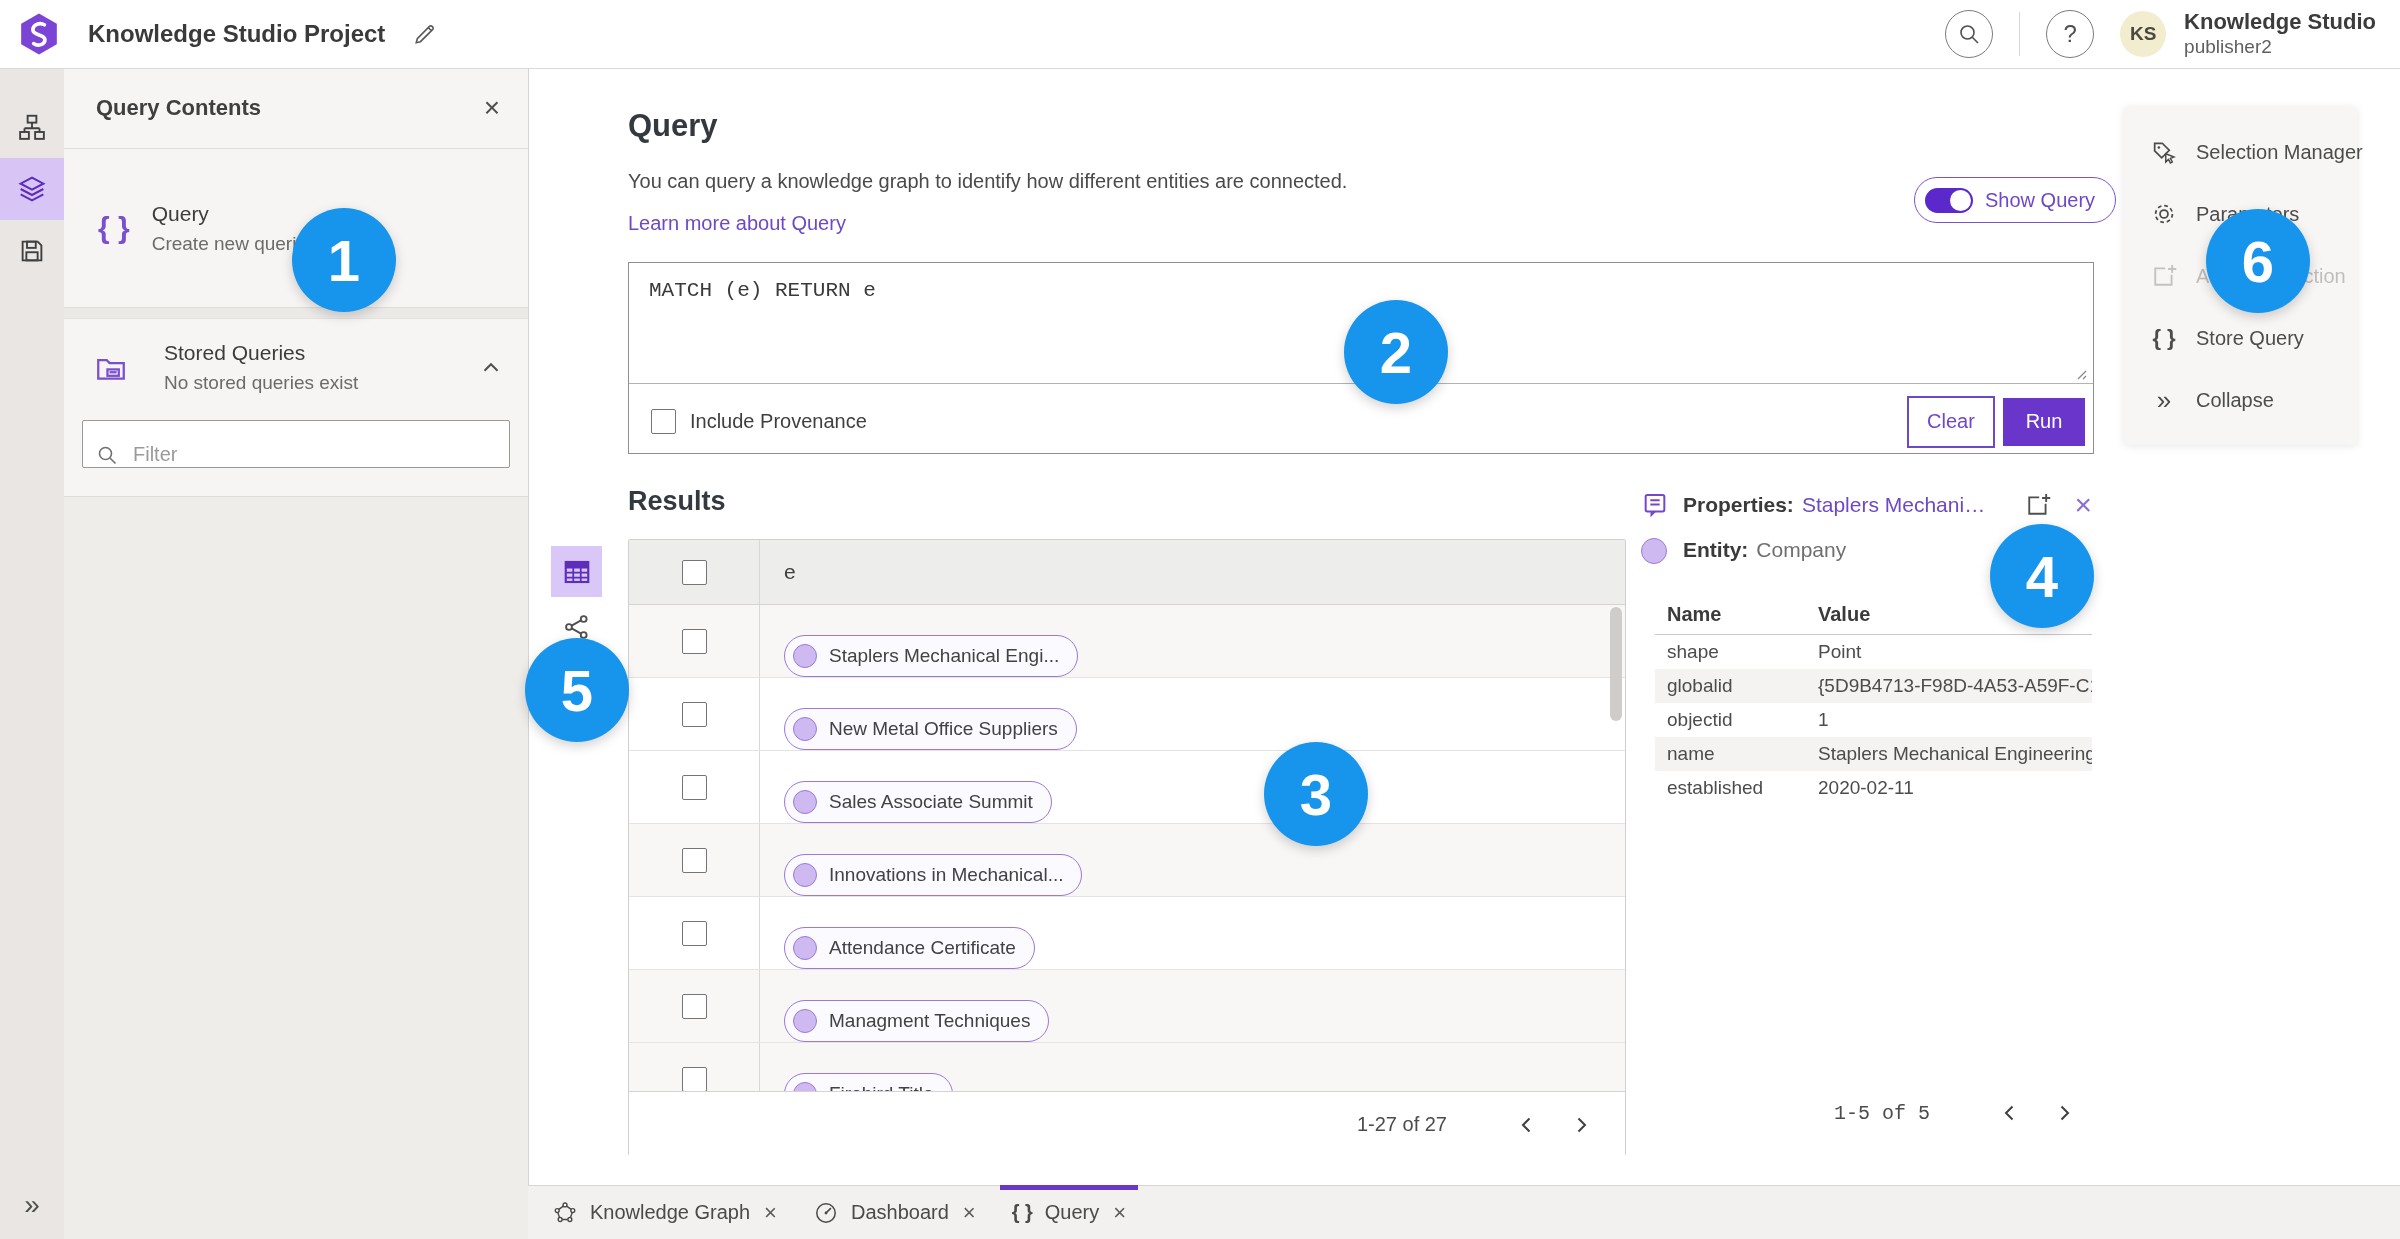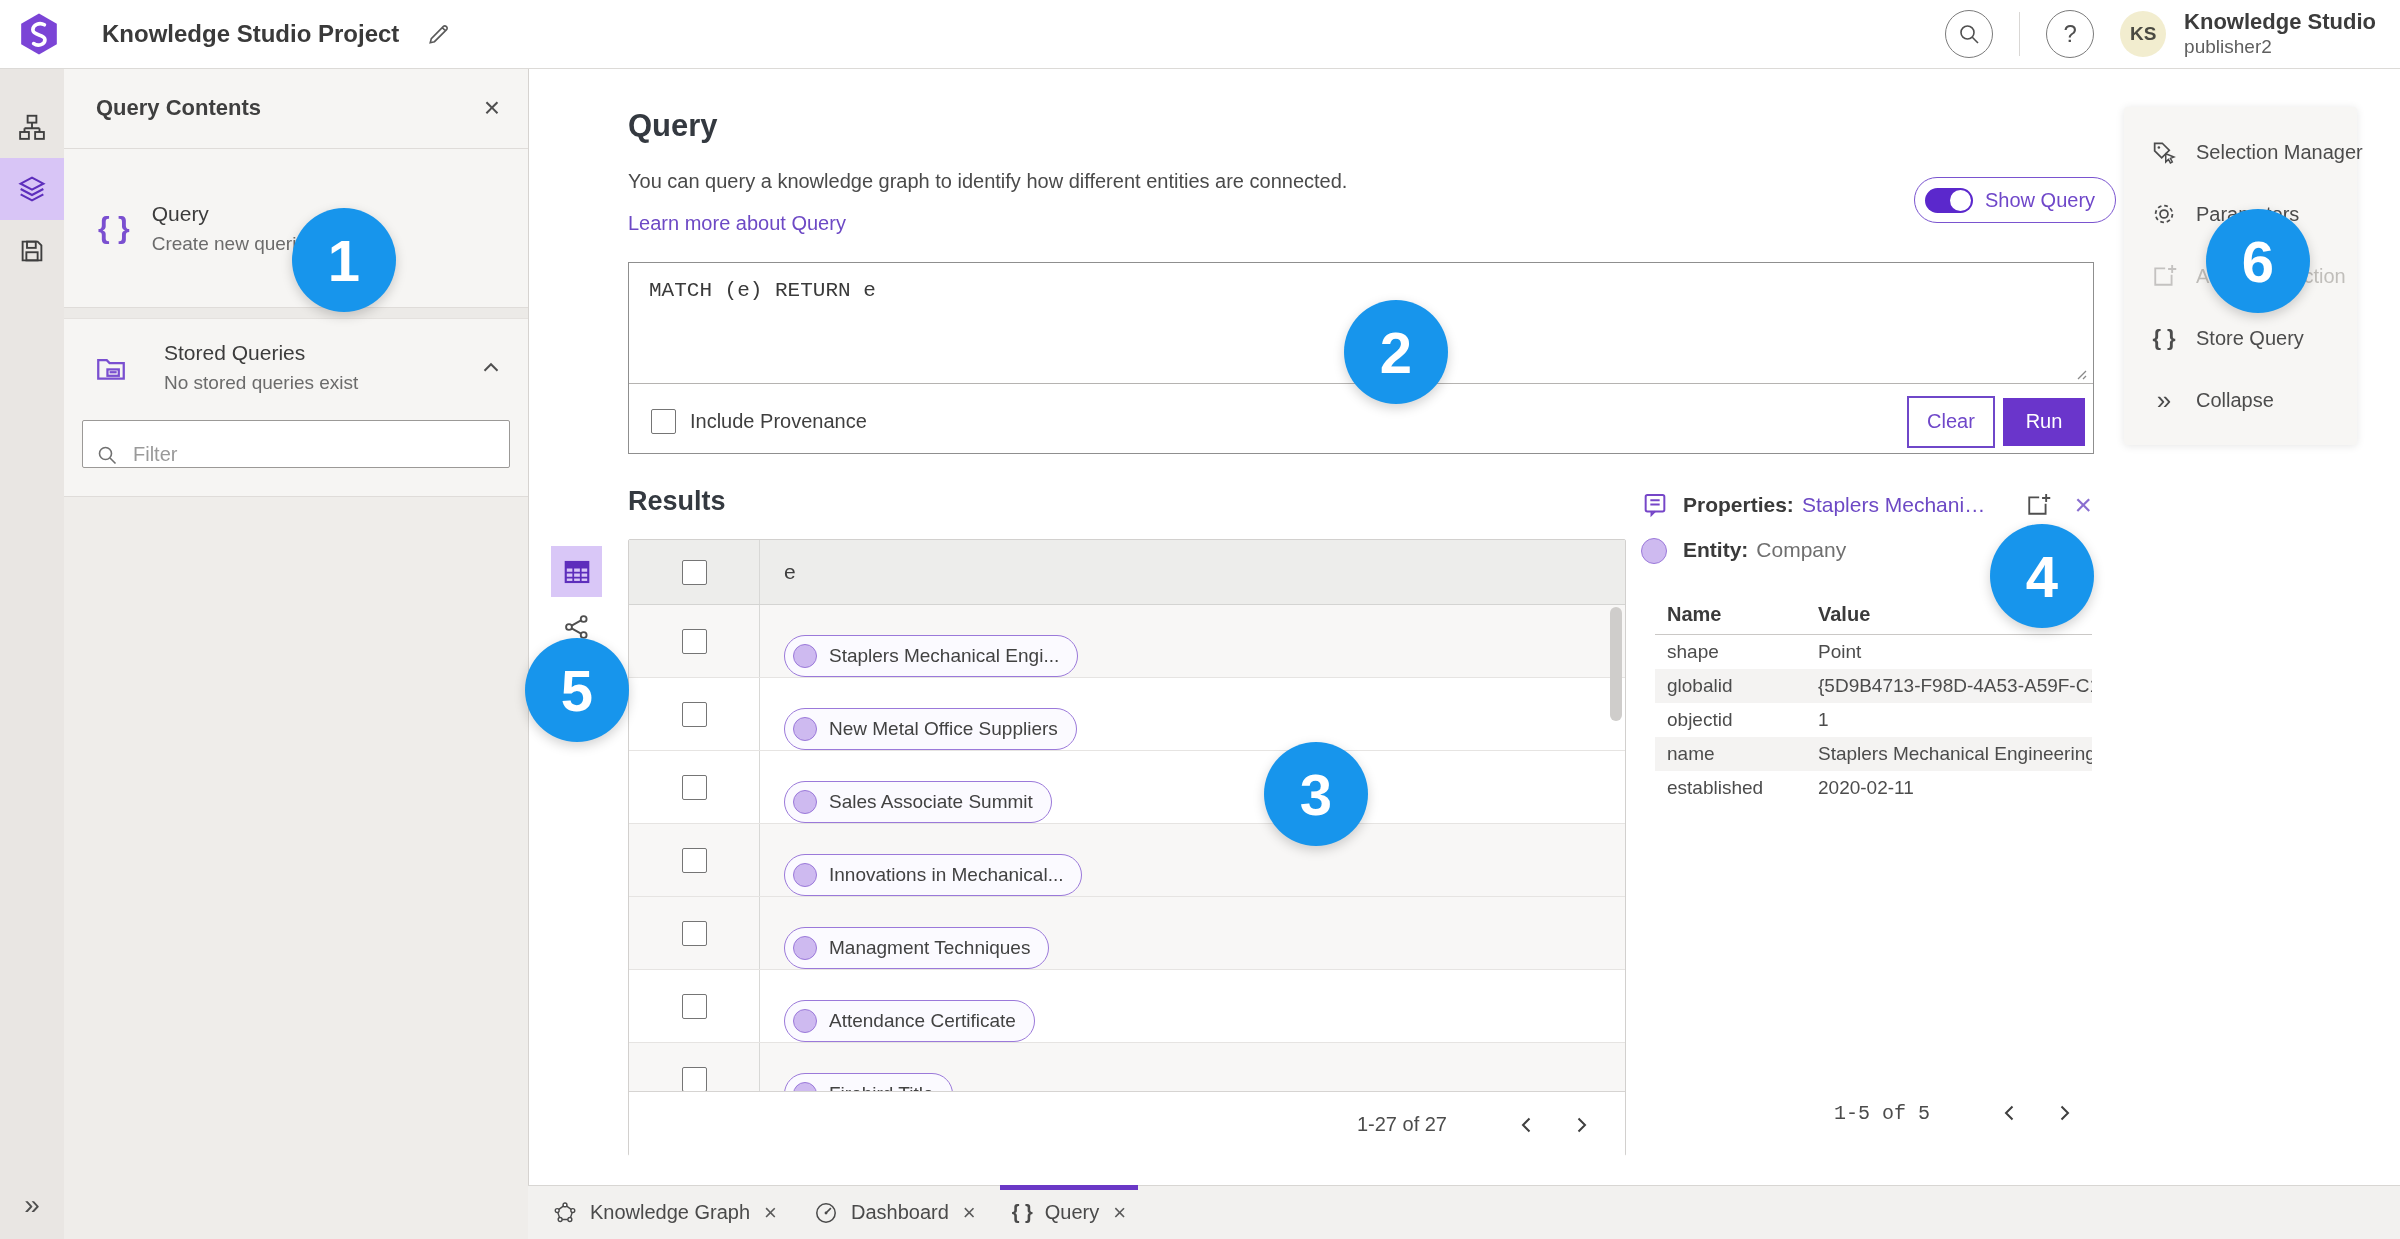--- a/index.html
+++ b/index.html
@@ -4,21 +4,21 @@
 <style>
   html,body{margin:0;padding:0;background:#fff;}
   .app{position:relative;width:2400px;height:1239px;overflow:hidden;
        font-family:"Liberation Sans",sans-serif;color:#3c3c3c;background:#fff;}
   svg{display:block;}
 
   
   .topbar{position:absolute;left:0;top:0;width:2400px;height:68px;background:#fff;
           border-bottom:1px solid #dcdad7;display:flex;align-items:center;z-index:6;}
   .logo{width:46px;height:46px;margin-left:16px;}
-  .app-title{margin-left:40px;font-size:24px;font-weight:bold;color:#3a3a3a;}
+  .app-title{margin-left:26px;font-size:24px;font-weight:bold;color:#3a3a3a;}
   .edit-pencil{margin-left:26px;cursor:pointer;}
   .topbar-right{margin-left:auto;display:flex;align-items:center;margin-right:24px;}
   .circle-btn{width:46px;height:46px;border:1.5px solid #7b7b7b;border-radius:50%;
               display:flex;align-items:center;justify-content:center;background:#fff;}
   .topbar-divider{width:1px;height:44px;background:#d9d7d5;margin:0 26px;}
   .avatar{width:46px;height:46px;border-radius:50%;background:#f2edcf;color:#4a4a42;
           display:flex;align-items:center;justify-content:center;font-size:19px;font-weight:bold;margin-left:26px;}
   .user-block{margin-left:18px;line-height:1.1;}
   .user-name{font-size:22px;font-weight:bold;color:#3c3c3c;}
   .user-role{font-size:19px;color:#5f5f5f;margin-top:2px;}
@@ -332,36 +332,36 @@
       </div>
       <div class="rt-row alt">
         <div class="rt-checkcell">
             <span class="checkbox"></span>
           </div>
         <span class="chip">
             <span class="chip-dot"></span>
             <span class="chip-label">Innovations in Mechanical...</span>
           </span>
       </div>
+      <div class="rt-row">
+        <div class="rt-checkcell">
+            <span class="checkbox"></span>
+          </div>
+        <span class="chip">
+            <span class="chip-dot"></span>
+            <span class="chip-label">Attendance Certificate</span>
+          </span>
+      </div>
       <div class="rt-row alt">
         <div class="rt-checkcell">
             <span class="checkbox"></span>
           </div>
         <span class="chip">
             <span class="chip-dot"></span>
             <span class="chip-label">Managment Techniques</span>
-          </span>
-      </div>
-      <div class="rt-row">
-        <div class="rt-checkcell">
-            <span class="checkbox"></span>
-          </div>
-        <span class="chip">
-            <span class="chip-dot"></span>
-            <span class="chip-label">Attendance Certificate</span>
           </span>
       </div>
       <div class="rt-row alt">
         <div class="rt-checkcell">
             <span class="checkbox"></span>
           </div>
         <span class="chip">
             <span class="chip-dot"></span>
             <span class="chip-label">Firebird Title</span>
           </span>

